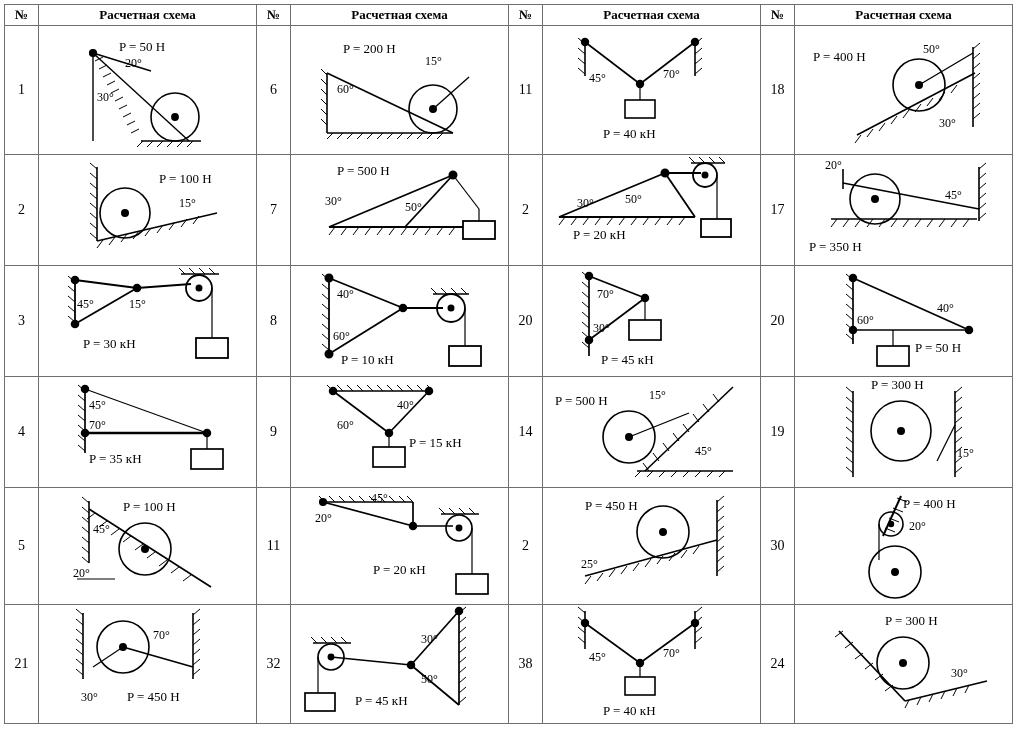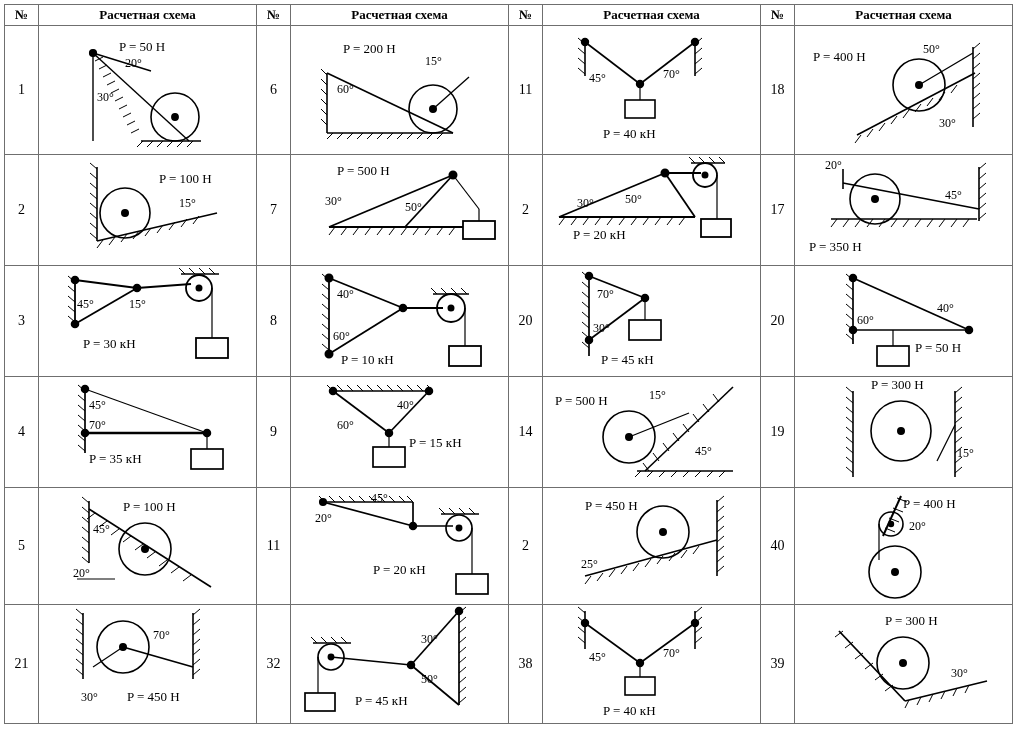--- a/index.html
+++ b/index.html
@@ -729,21 +729,21 @@
                   <line x1="154" y1="58" x2="148" y2="66"></line>
           </g>
           <circle cx="118" cy="44" r="26"></circle>
           <circle cx="118" cy="44" r="3.2" fill="#000"></circle>
         </g>
         <text x="40" y="22" font-size="13" font-family="'Liberation Serif',serif">P = 450 Н</text>
         <text x="36" y="80" font-size="12" font-family="'Liberation Serif',serif">25°</text>
       </svg>
     </td>
 
-    <td class="col-num">40</td>
+    <td class="col-num">30</td>
     <td class="cell-fig">
       <svg width="214" height="116" viewBox="0 0 214 116">
         <g stroke="#000" fill="none" stroke-width="1.6">
           <line x1="104" y1="8" x2="86" y2="48" stroke-width="2"></line>
           <g stroke-width="1">
             <line x1="100" y1="10" x2="110" y2="14"></line>
                   <line x1="96" y1="20" x2="106" y2="24"></line>
             <line x1="92" y1="30" x2="102" y2="34"></line>
                   <line x1="88" y1="40" x2="98" y2="44"></line>
           </g>
@@ -860,21 +860,21 @@
           <circle cx="95" cy="58" r="3.4" fill="#000"></circle>
           <line x1="95" y1="58" x2="95" y2="72" stroke-width="1.2"></line>
           <rect x="80" y="72" width="30" height="18"></rect>
         </g>
         <text x="44" y="56" font-size="12" font-family="'Liberation Serif',serif">45°</text>
         <text x="118" y="52" font-size="12" font-family="'Liberation Serif',serif">70°</text>
         <text x="58" y="110" font-size="13" font-family="'Liberation Serif',serif">P = 40 кН</text>
       </svg>
     </td>
 
-    <td class="col-num">39</td>
+    <td class="col-num">24</td>
     <td class="cell-fig">
       <svg width="214" height="118" viewBox="0 0 214 118">
         <g stroke="#000" fill="none" stroke-width="1.6">
           <line x1="42" y1="26" x2="108" y2="96" stroke-width="1.8"></line>
           <g stroke-width="1">
             <line x1="46" y1="26" x2="38" y2="32"></line>
                   <line x1="56" y1="37" x2="48" y2="43"></line>
             <line x1="66" y1="48" x2="58" y2="54"></line>
                   <line x1="76" y1="58" x2="68" y2="64"></line>
             <line x1="86" y1="69" x2="78" y2="75"></line>

